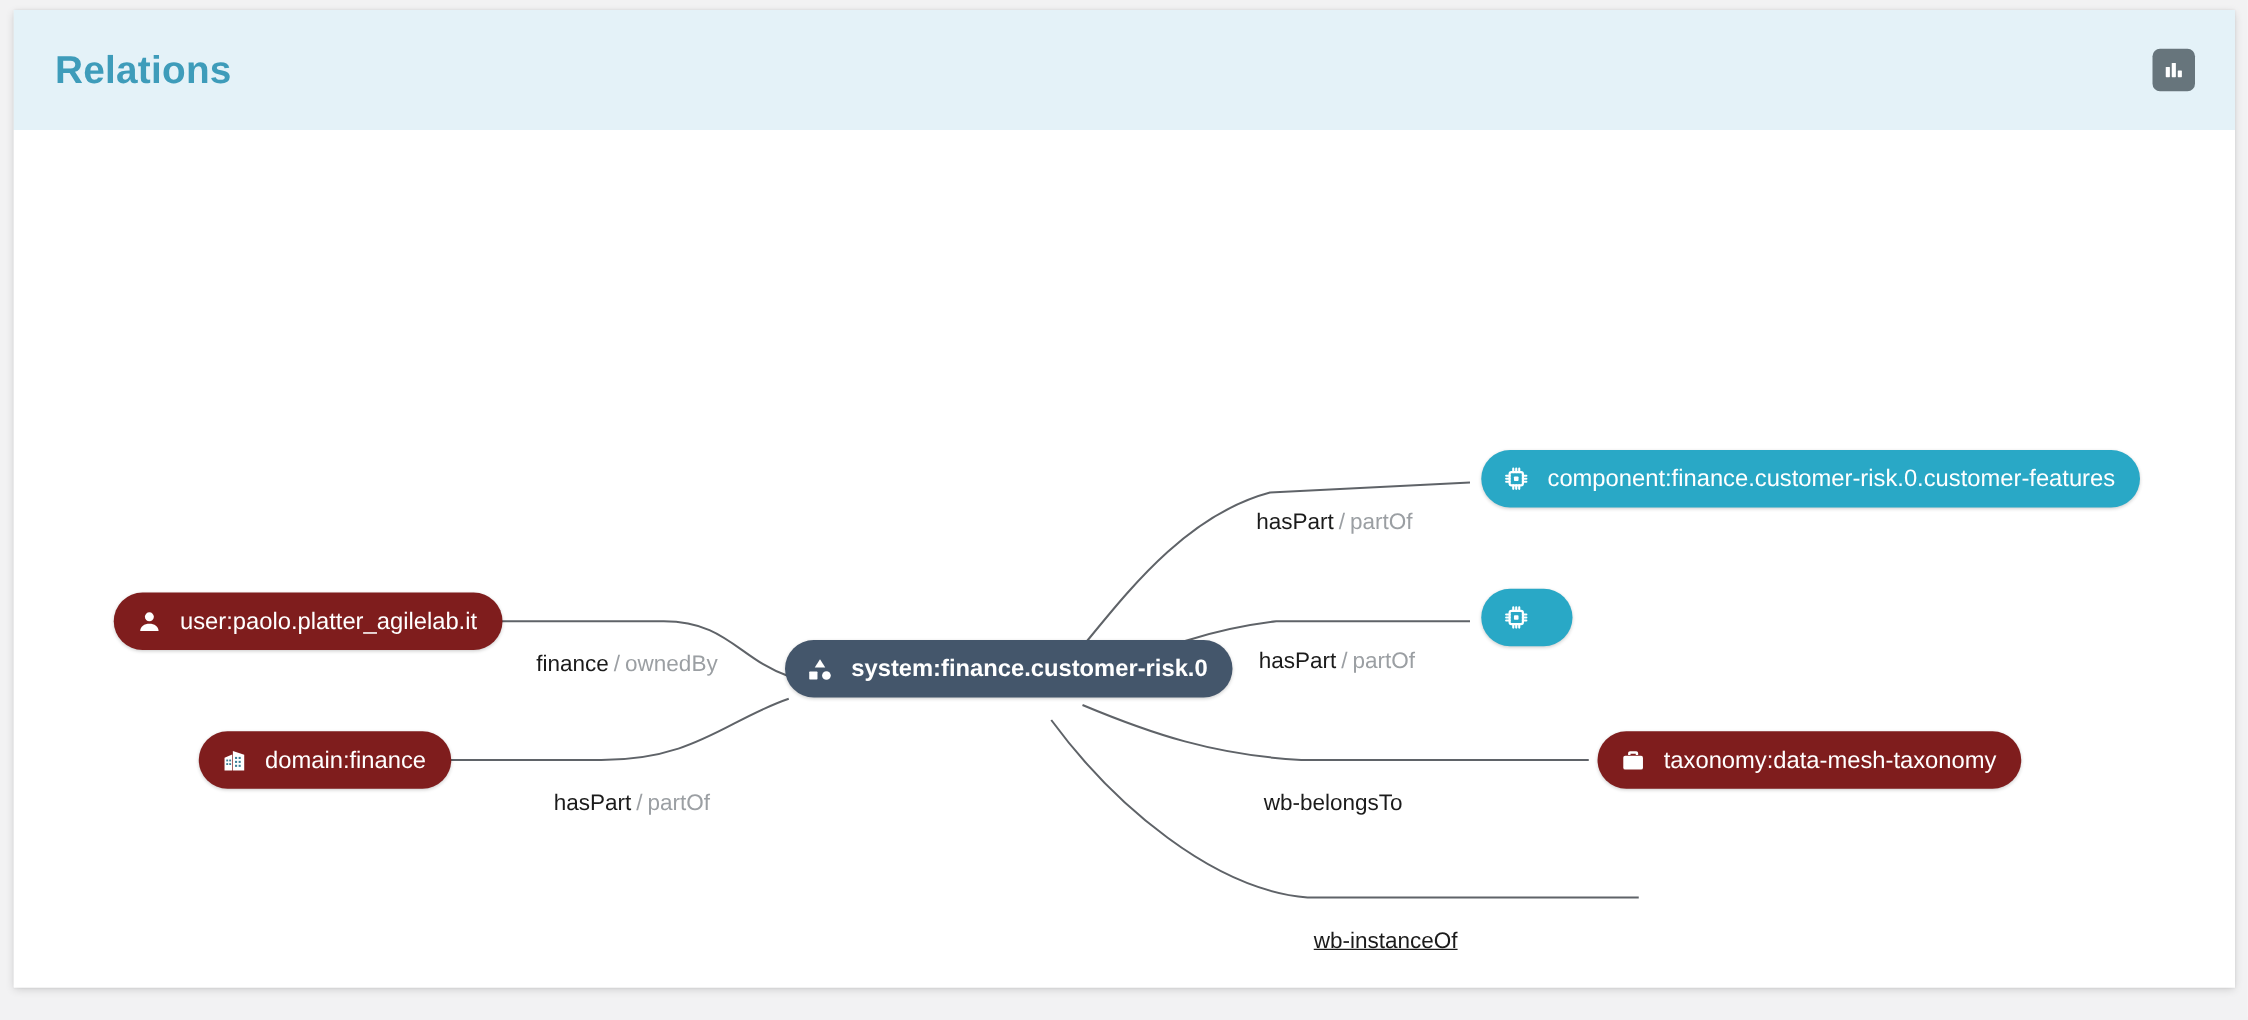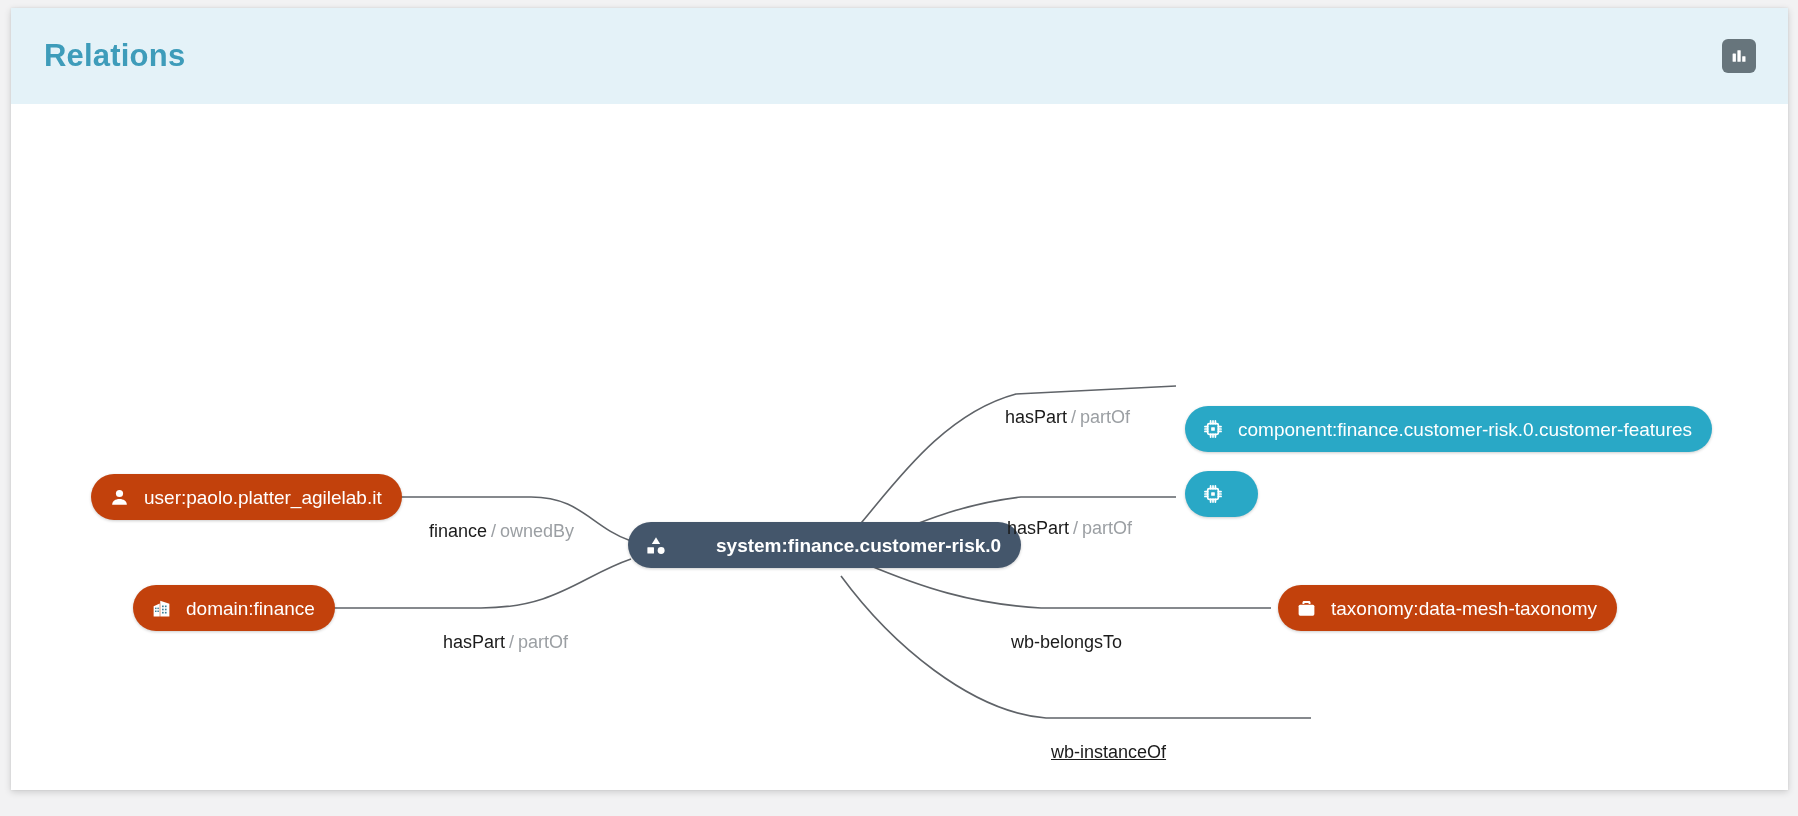--- a/index.html
+++ b/index.html
@@ -96,21 +96,21 @@
     width: 24px; height: 24px;
     margin-right: 13px;
     flex: 0 0 auto;
   }
   .node .node-icon svg { display: block; }
   .node .node-label {
     font-size: 19px;
     color: #ffffff;
     line-height: 1;
   }
-  .node.teal { background: #c2410c; }
+  .node.teal { background: #7f1d1d; }
   .node.cyan { background: #29a8c6; }
   .node.slate { background: #44566b; }
   .node.slate .node-label { font-weight: 700; font-size: 19px; }
 
   .edge-label {
     position: absolute;
     font-size: 18px;
     color: #1b1b1b;
     white-space: nowrap;
     line-height: 1;
@@ -165,52 +165,52 @@
       <div class="node teal" style="left:80px; top:370px;">
         <span class="node-icon">
           <svg width="21" height="21" viewBox="0 0 24 24" fill="#ffffff">
             <circle cx="12" cy="7.4" r="4.1"></circle>
             <path d="M3.6 20.4c0-4.3 3.8-6.7 8.4-6.7s8.4 2.4 8.4 6.7z"></path>
           </svg>
         </span>
         <span class="node-label">user:paolo.platter_agilelab.it</span>
       </div>
 
-      <div class="node teal" style="left:122px; top:481px;">
+      <div class="node teal" style="left:148px; top:481px;">
         <span class="node-icon">
           <svg width="21" height="21" viewBox="0 0 24 24" fill="#ffffff">
             <path d="M3 21V9.4l7-3.1V21z"></path>
             <path d="M10.6 21V3.2l10.4 3.4V21z"></path>
             <rect x="4.6" y="11" width="1.7" height="1.7" fill="#3c7f96"></rect>
             <rect x="7.3" y="11" width="1.7" height="1.7" fill="#3c7f96"></rect>
             <rect x="4.6" y="14.3" width="1.7" height="1.7" fill="#3c7f96"></rect>
             <rect x="7.3" y="14.3" width="1.7" height="1.7" fill="#3c7f96"></rect>
             <rect x="12.6" y="8.6" width="1.9" height="1.9" fill="#3c7f96"></rect>
             <rect x="15.9" y="8.6" width="1.9" height="1.9" fill="#3c7f96"></rect>
             <rect x="12.6" y="12.2" width="1.9" height="1.9" fill="#3c7f96"></rect>
             <rect x="15.9" y="12.2" width="1.9" height="1.9" fill="#3c7f96"></rect>
             <rect x="12.6" y="15.8" width="1.9" height="1.9" fill="#3c7f96"></rect>
             <rect x="15.9" y="15.8" width="1.9" height="1.9" fill="#3c7f96"></rect>
           </svg>
         </span>
         <span class="node-label">domain:finance</span>
       </div>
 
-      <div class="node slate" style="left:617px; top:418px;gap:35px;">
+      <div class="node slate" style="left:617px; top:408px;">
         <span class="node-icon">
           <svg width="22" height="22" viewBox="0 0 24 24" fill="#ffffff">
             <path d="M12 3.6l4.6 7.2H7.4z"></path>
             <rect x="2.6" y="14.4" width="7.2" height="7" rx="0.6"></rect>
             <circle cx="17.6" cy="17.9" r="3.8"></circle>
           </svg>
         </span>
         <span class="node-label">system:finance.customer-risk.0</span>
       </div>
 
-      <div class="node cyan" style="left:1174px; top:256px;margin-top:46px;">
+      <div class="node cyan" style="left:1174px; top:256px;">
         <span class="node-icon">
           <svg width="22" height="22" viewBox="0 0 24 24" fill="none" stroke="#ffffff" stroke-width="1.9">
             <rect x="6.2" y="6.2" width="11.6" height="11.6" rx="1.6"></rect>
             <rect x="10" y="10" width="4" height="4" rx="0.7" fill="#ffffff" stroke="none"></rect>
             <path d="M9.4 3.2v3M12 3.2v3M14.6 3.2v3M9.4 17.8v3M12 17.8v3M14.6 17.8v3M3.2 9.4h3M3.2 12h3M3.2 14.6h3M17.8 9.4h3M17.8 12h3M17.8 14.6h3" stroke-linecap="round"></path>
           </svg>
         </span>
         <span class="node-label">component:finance.customer-risk.0.customer-features</span>
       </div>
 

